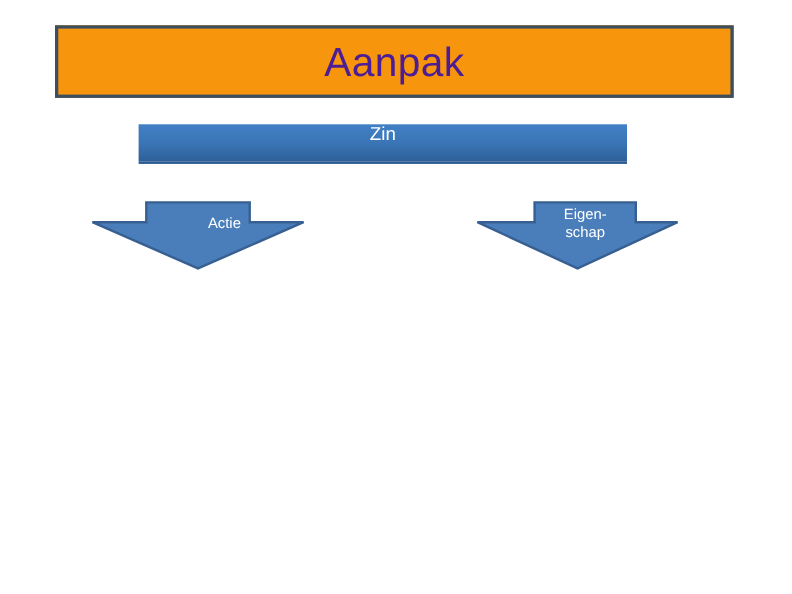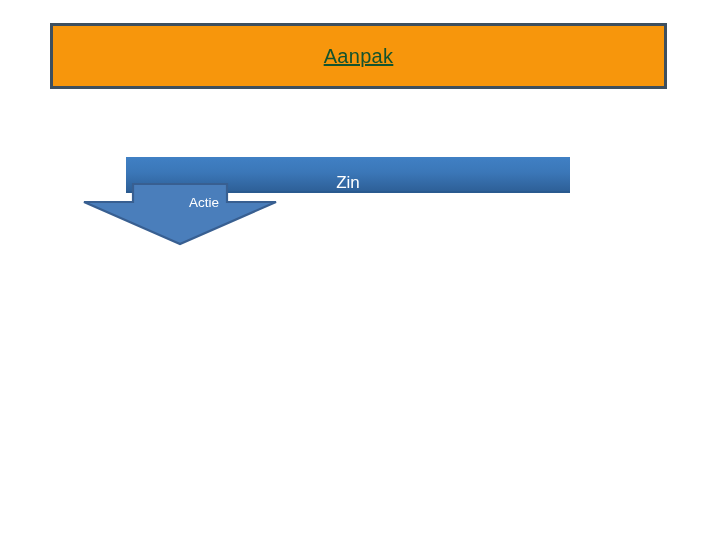--- a/index.html
+++ b/index.html
@@ -28,43 +28,41 @@
     width: 617px;
     height: 66px;
     box-sizing: border-box;
     background: #f7960c;
     border: 3px solid #3d4f5f;
     display: flex;
     align-items: center;
     justify-content: center;
   }
   #title-text {
-    color: #14532d;
-    font-size: 20px;
+    color: #4c1d95;
+    font-size: 37px;
     line-height: 1;
     letter-spacing: 0.3px;
     white-space: nowrap;
-    text-decoration: underline;
   }
 
   
   #zin-bar {
     position: absolute;
     left: 126px;
     top: 113px;
     width: 444px;
     height: 36px;
     box-sizing: border-box;
     background: linear-gradient(to bottom, #4080c4 0%, #3b77b8 45%, #2e6098 100%);
     border-bottom: 2px solid #2a5display;
     border-bottom: 2px solid #2a5a8f;
     display: flex;
-    align-items: flex-end;
+    align-items: flex-start;
     justify-content: center;
-    margin-top: 44px;
   }
   #zin-label {
     color: #ffffff;
     font-size: 17px;
     line-height: 1;
     white-space: nowrap;
   }
 
   
   .arrow-block {
@@ -125,14 +123,21 @@
     <span id="zin-label">Zin</span>
   </div>
 
   <div class="arrow-block" id="arrow-actie">
     <svg class="arrow-svg" width="196" height="64" viewBox="0 0 196 64">
       <polygon points="51,2 145,2 145,20 194,20 98,62 2,20 51,20" fill="#4a7ebb" stroke="#385f91" stroke-width="2.2" stroke-linejoin="miter"></polygon>
     </svg>
     <div class="arrow-label" id="arrow-actie-label">Actie</div>
   </div>
 
+  <div class="arrow-block" id="arrow-eigenschap">
+    <svg class="arrow-svg" width="186" height="64" viewBox="0 0 186 64">
+      <polygon points="54,2 146,2 146,20 184,20 93,62 2,20 54,20" fill="#4a7ebb" stroke="#385f91" stroke-width="2.2" stroke-linejoin="miter"></polygon>
+    </svg>
+    <div class="arrow-label" id="arrow-eigenschap-label">Eigen-
+schap</div>
+  </div>
 
 </div>
 
 </body></html>

